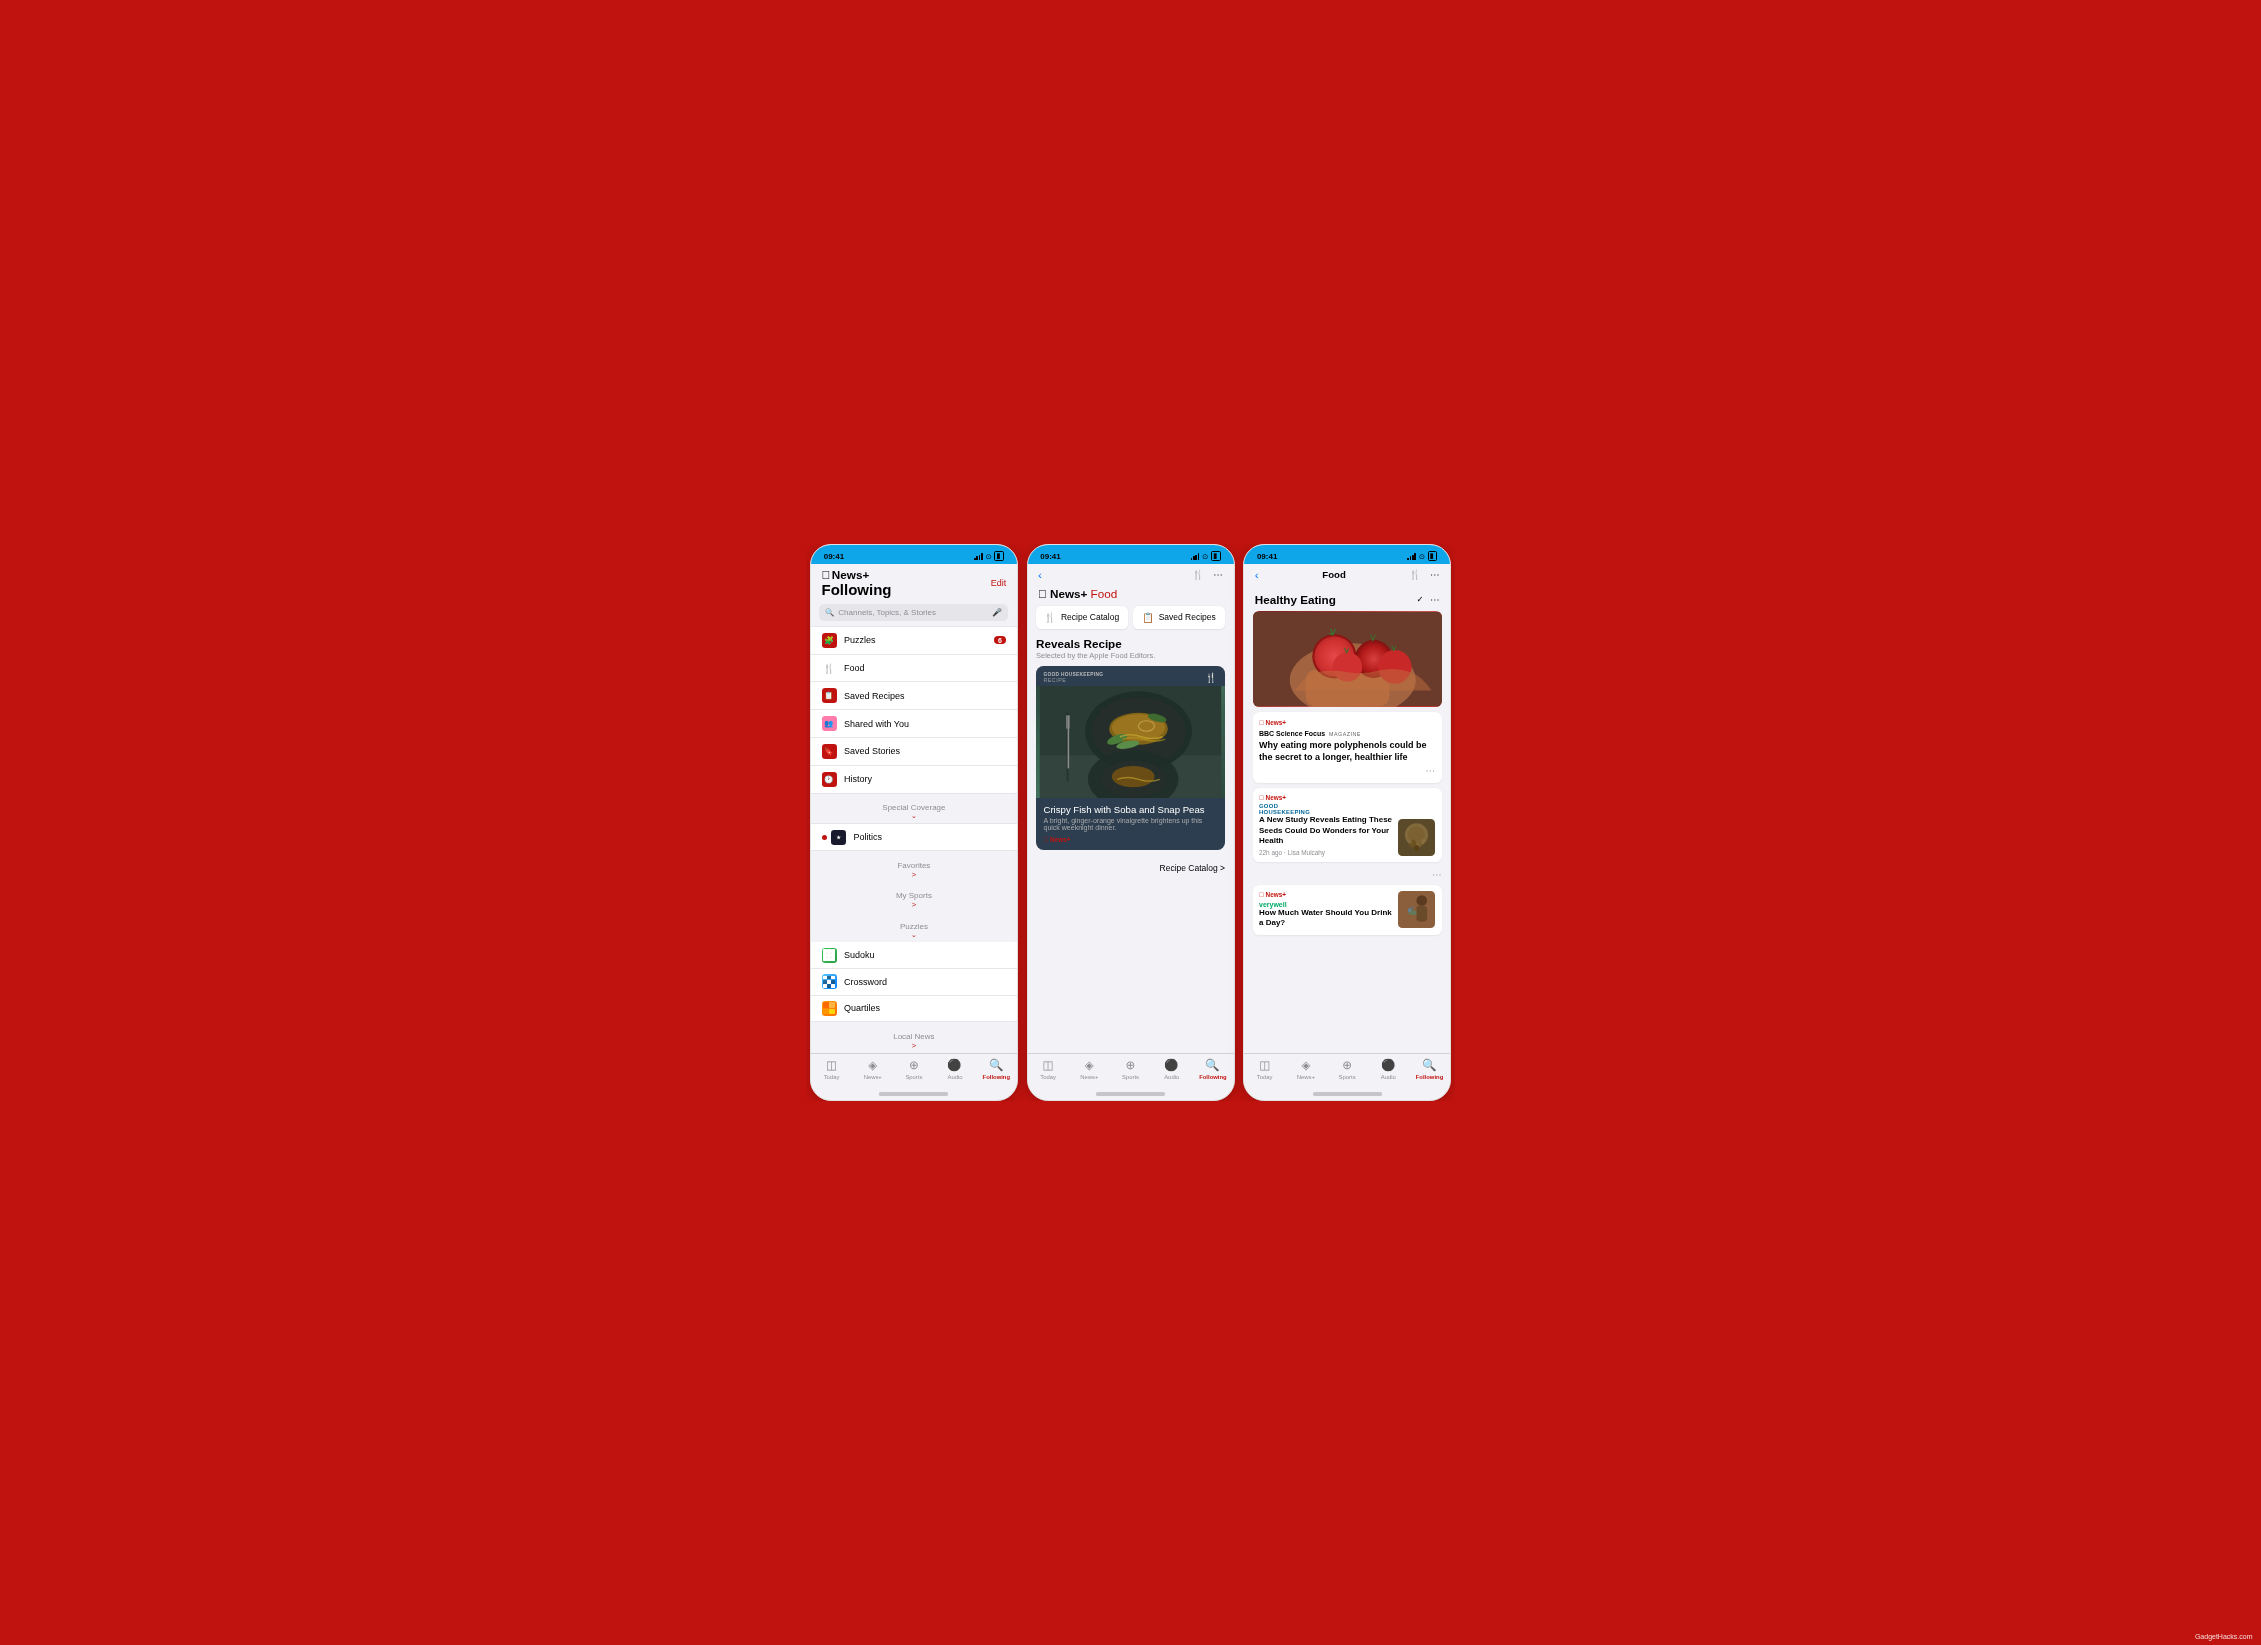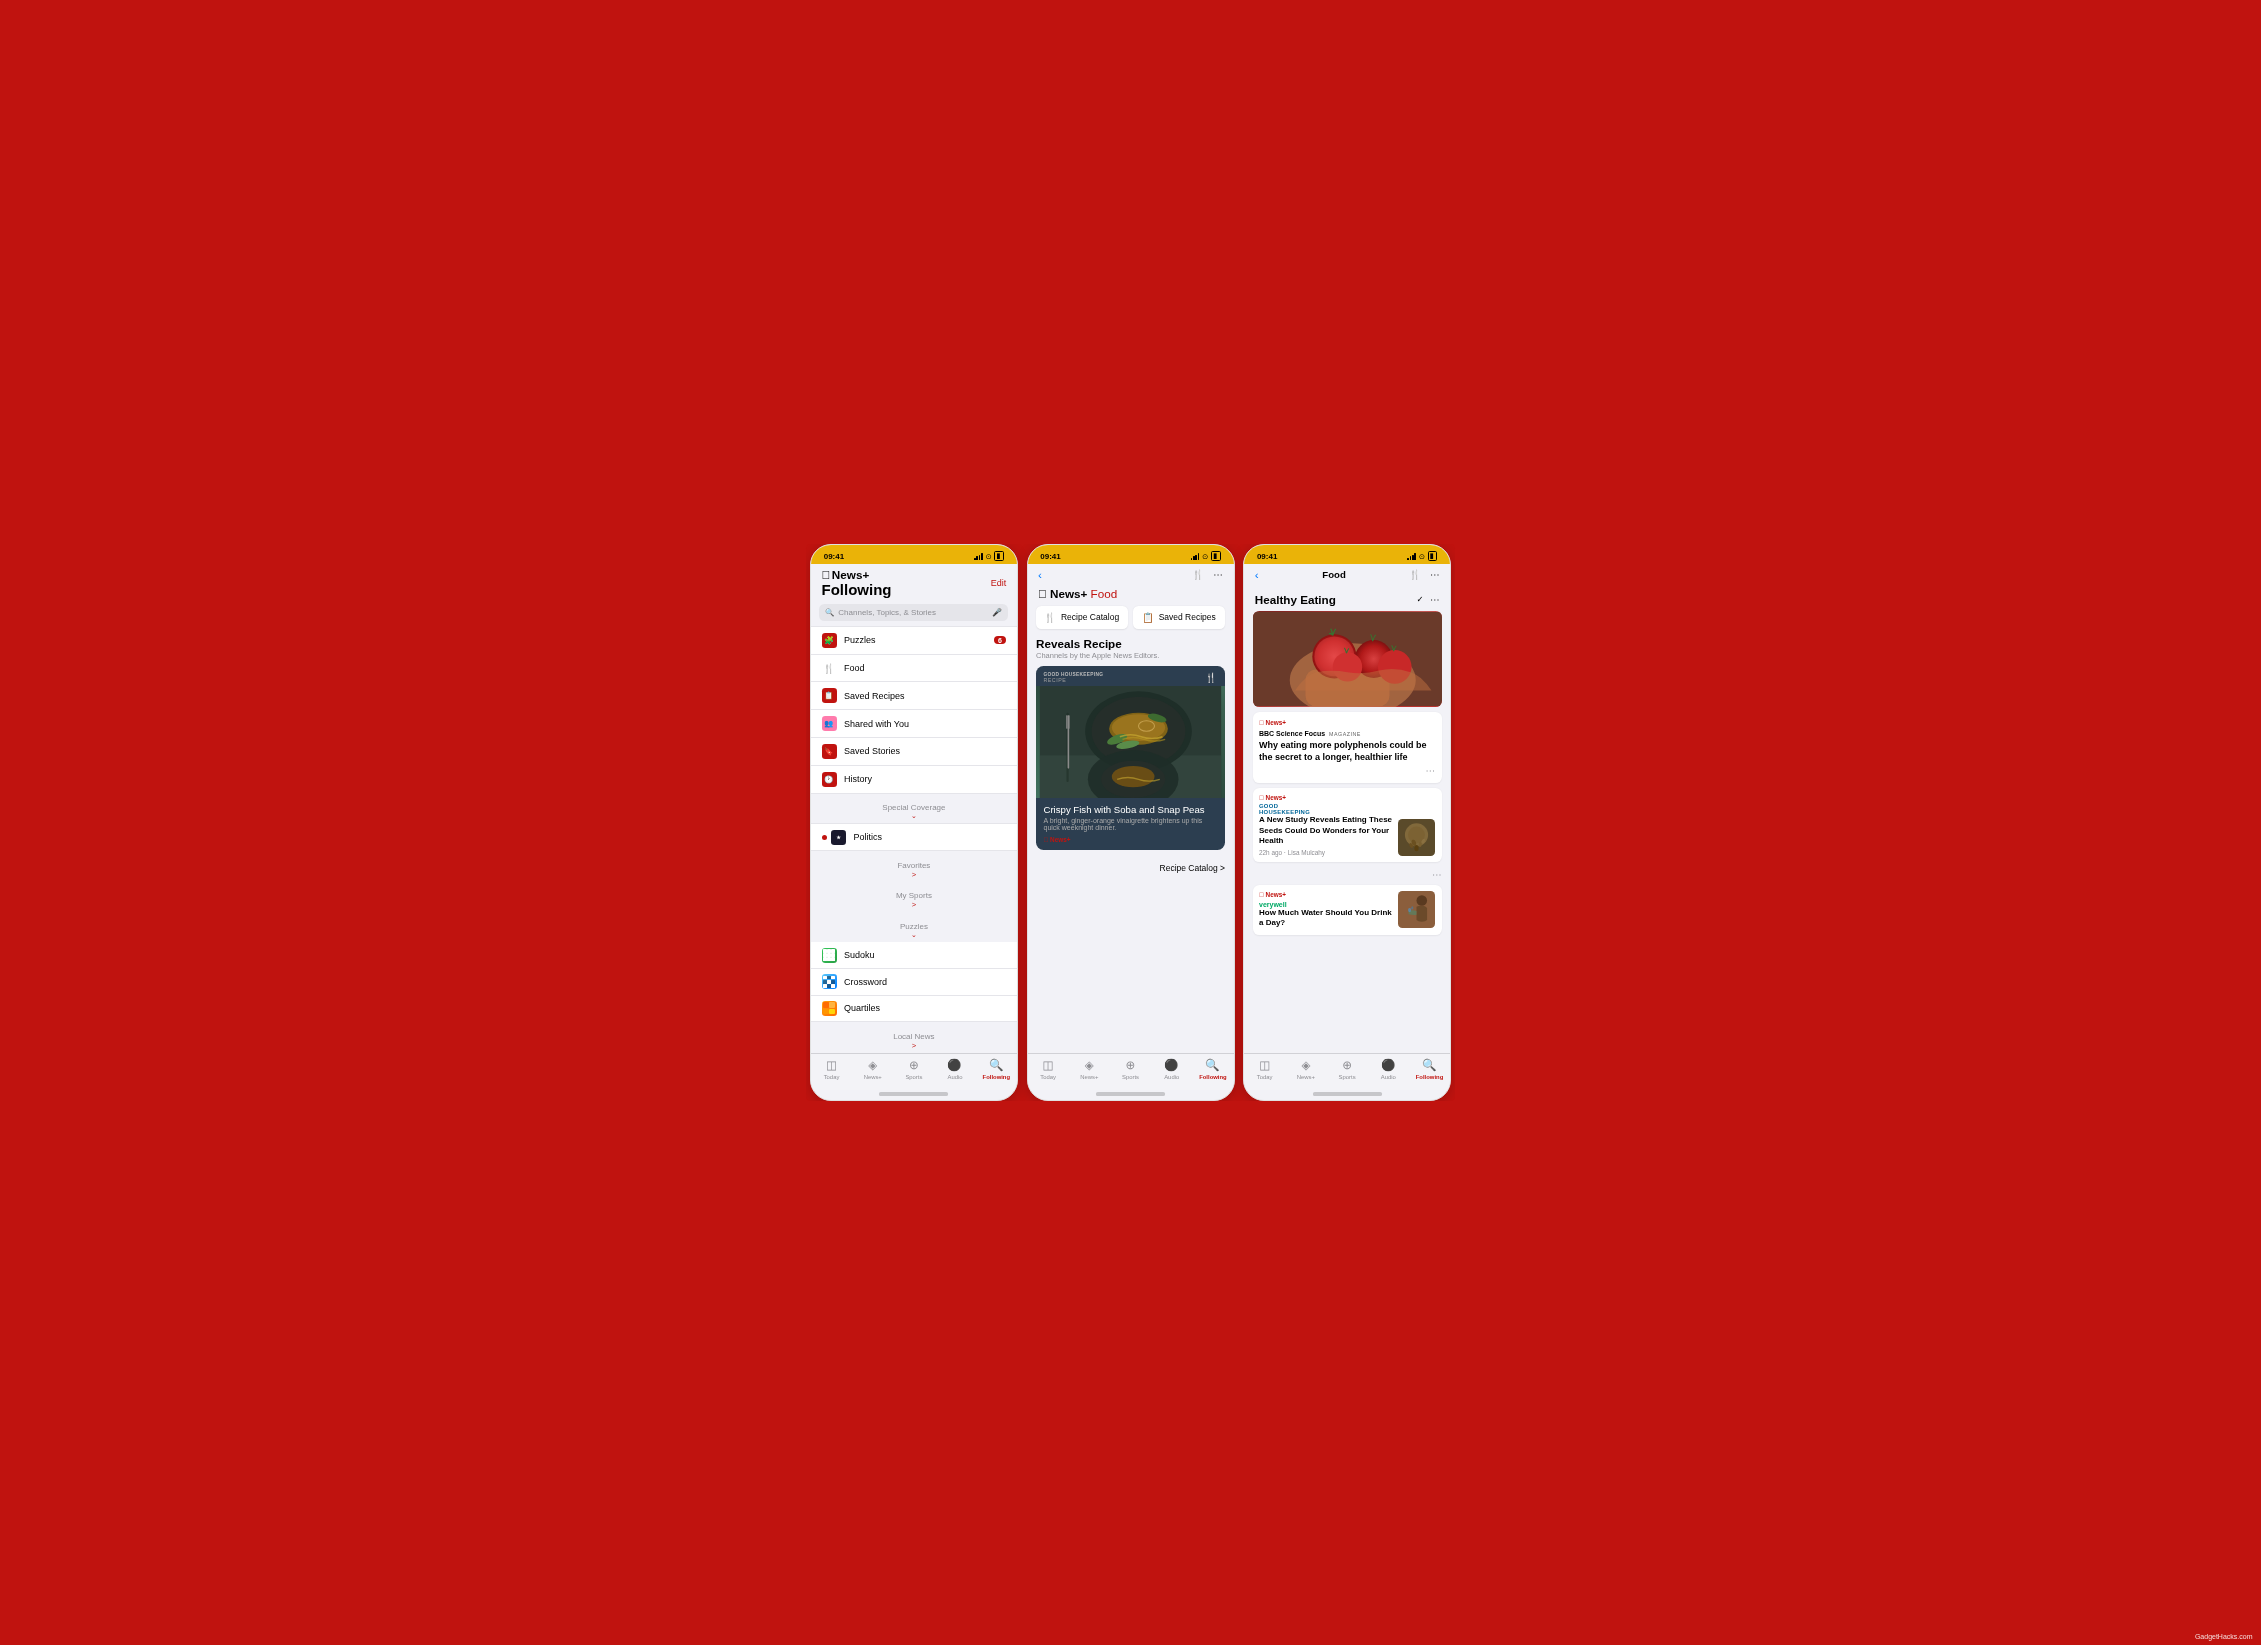--- a/index.html
+++ b/index.html
@@ -30,21 +30,21 @@
       display: flex;
       flex-direction: column;
       min-height: 415px;
     }
     
     .status-bar {
       display: flex;
       justify-content: space-between;
       align-items: center;
       padding: 6.4px 12.8px 2.1px 12.8px;
-      background: #eab308;
+      background: #0ea5e9;
     }
     .status-time {
       font-size: 8px;
       font-weight: 600;
       color: #000;
     }
     .status-icons {
       display: flex;
       align-items: center;
       gap: 2.7px;
@@ -577,21 +577,21 @@
           <span class="recipe-tab-label">Recipe Catalog</span>
         </div>
         <div class="recipe-tab">
           <span class="recipe-tab-icon">📋</span>
           <span class="recipe-tab-label">Saved Recipes</span>
         </div>
       </div>
 
       <div class="featured-section">
         <div class="featured-title">Reveals Recipe</div>
-        <div class="featured-subtitle">Channels by the Apple News Editors.</div>
+        <div class="featured-subtitle">Selected by the Apple Food Editors.</div>
 
         <div class="recipe-card">
           <div class="recipe-card-header">
             <div>
               <div style="font-size:4.8px; color:#bbb; font-weight:700; letter-spacing:0.3px">GOOD HOUSEKEEPING</div>
               <div style="font-size:5.3px; color:#999; letter-spacing:0.5px">RECIPE</div>
             </div>
             <span class="recipe-card-icon">🍴</span>
           </div>
 

